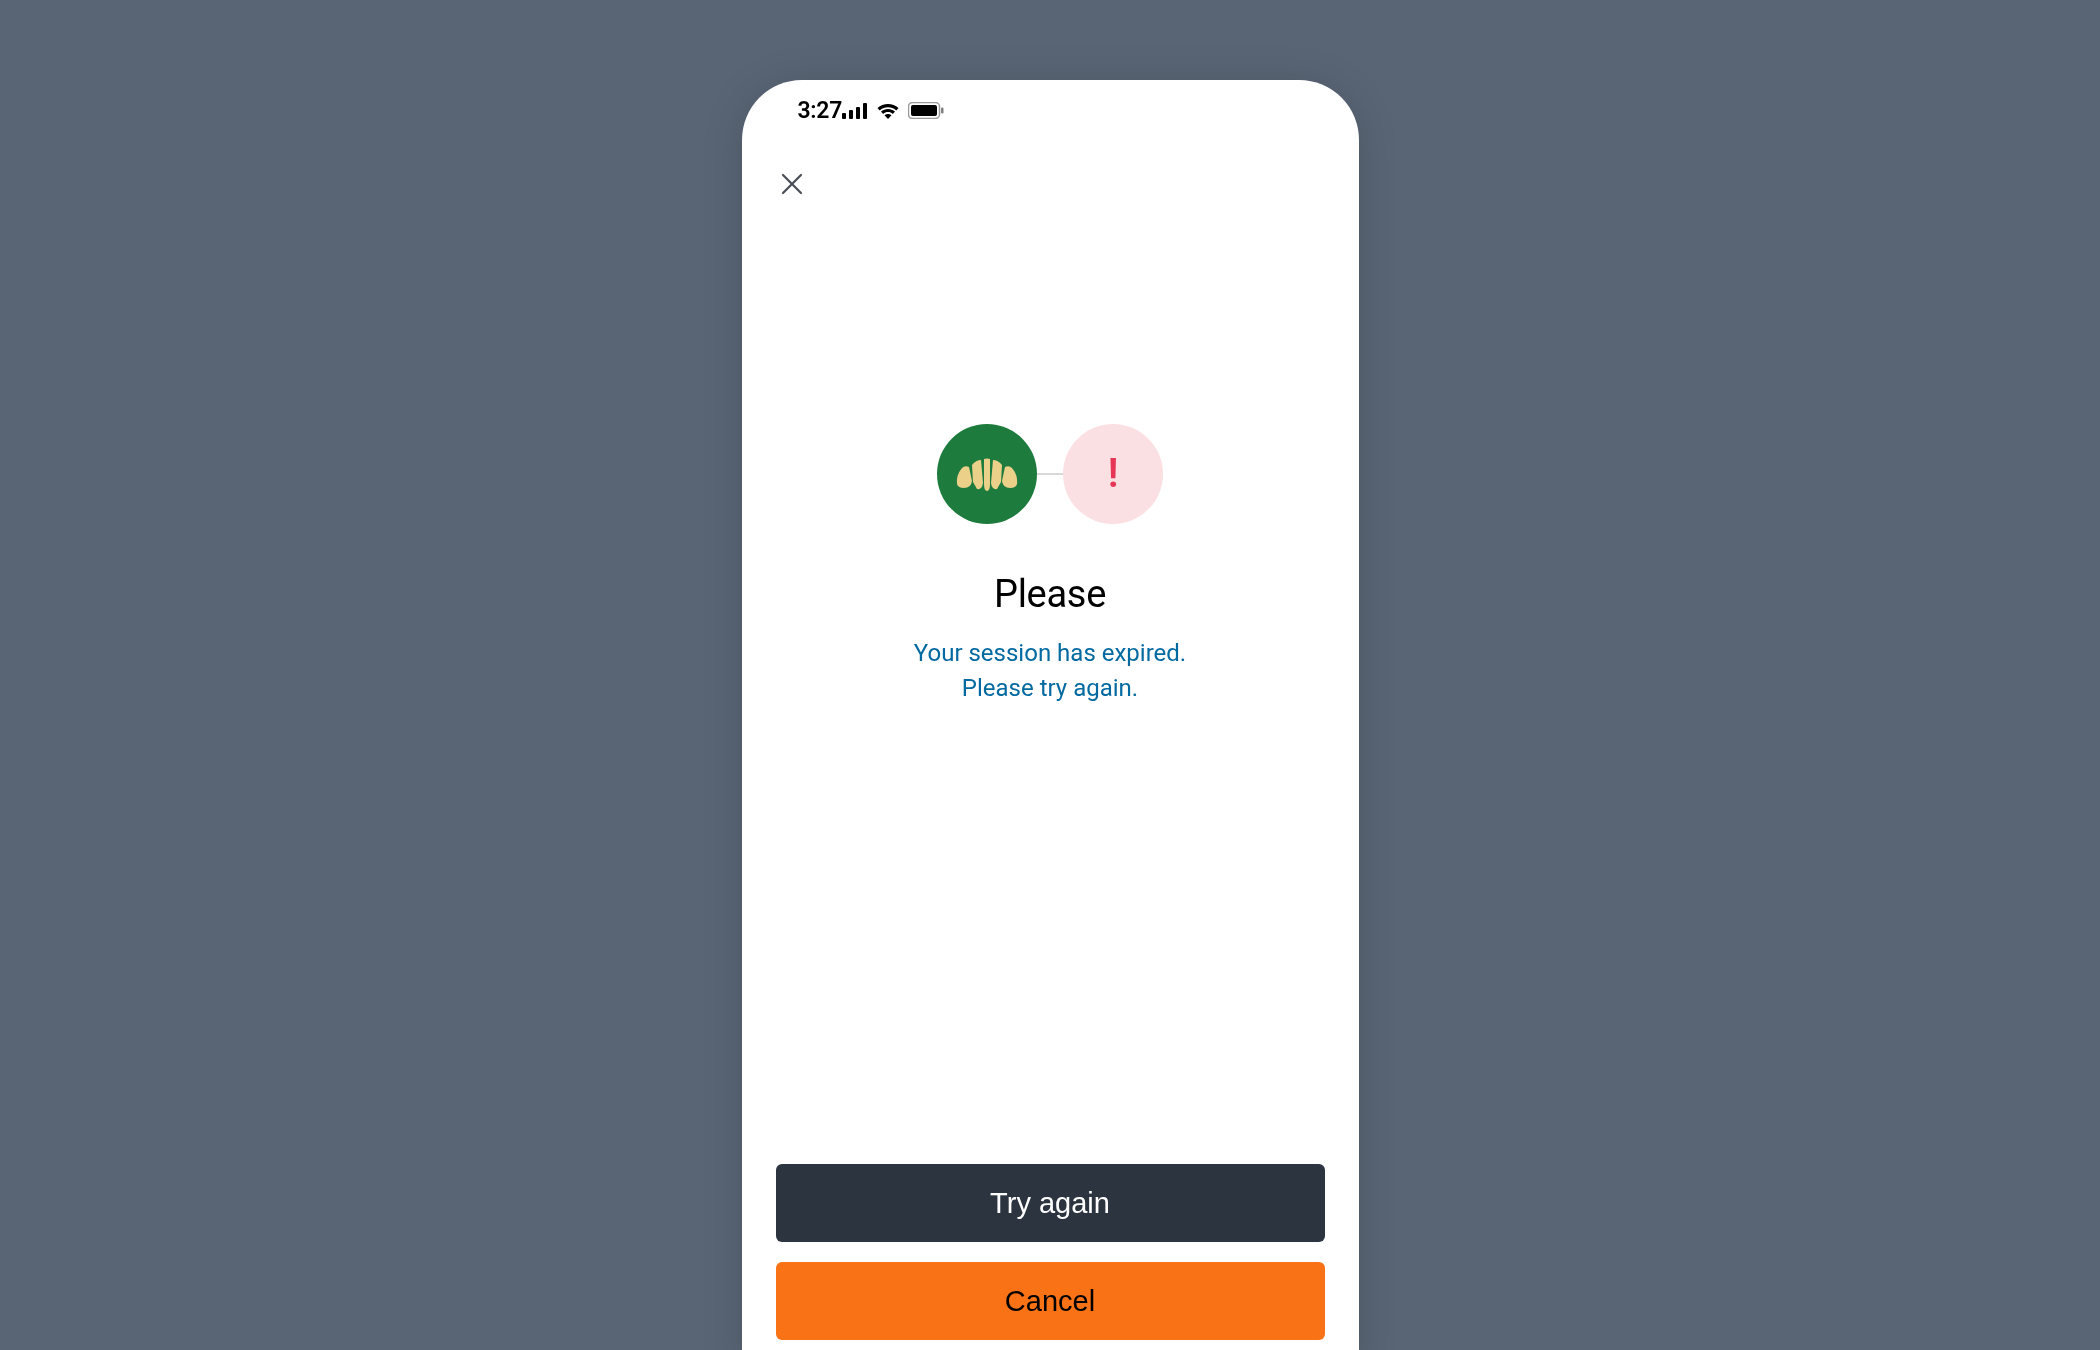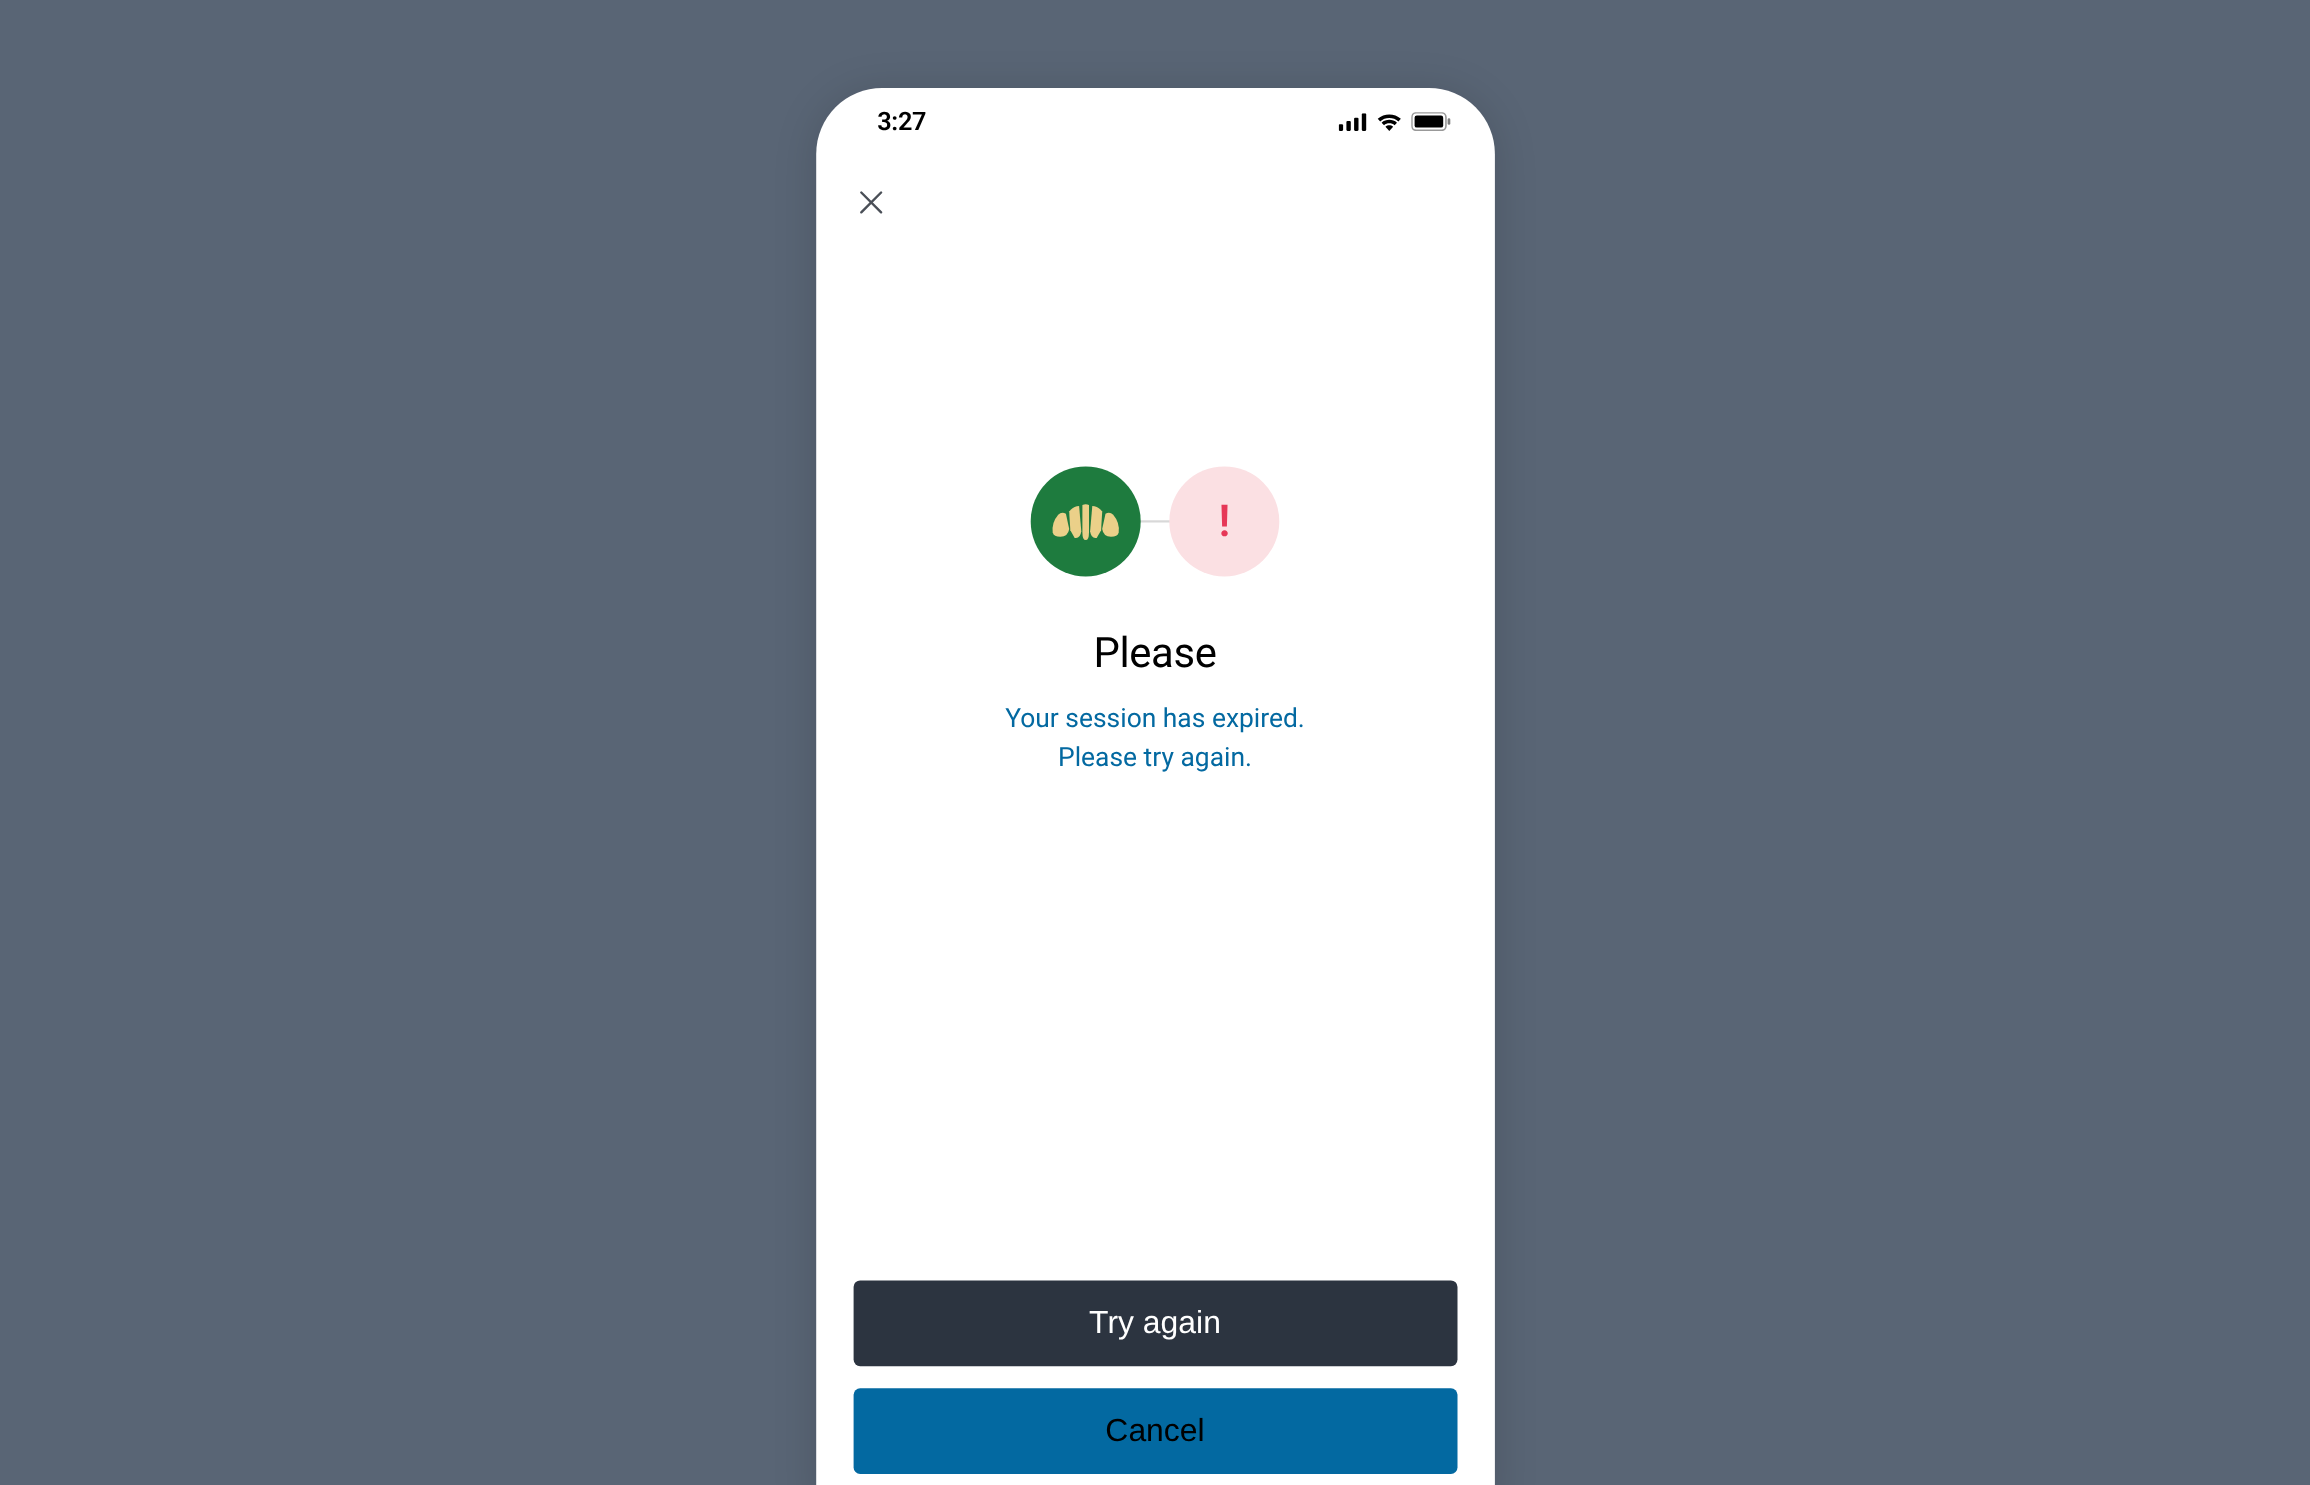--- a/index.html
+++ b/index.html
@@ -28,21 +28,20 @@
       position: relative;
       box-shadow: 0 4px 40px rgba(0,0,0,0.15);
       display: flex;
       flex-direction: column;
       overflow: hidden;
     }
     
     .status-bar {
       height: 60px;
       display: flex;
-      justify-content: space-between;
       align-items: center;
       padding: 1px 40px 0 56px;
     }
     
     .status-time {
       font-size: 23px;
       font-weight: 600;
       color: #000;
       letter-spacing: -0.3px;
     }
@@ -161,21 +160,21 @@
       align-items: center;
       justify-content: center;
     }
     
     .btn-primary {
       background: #2c3440;
       color: #ffffff;
     }
     
     .btn-secondary {
-      background: #0369a1;
+      background: #f97316;
       color: #000;
     }
   </style>
 </head>
 <body>
 
 <div class="phone-frame">
 
   <div class="status-bar">
     <div class="status-time">3:27</div>

